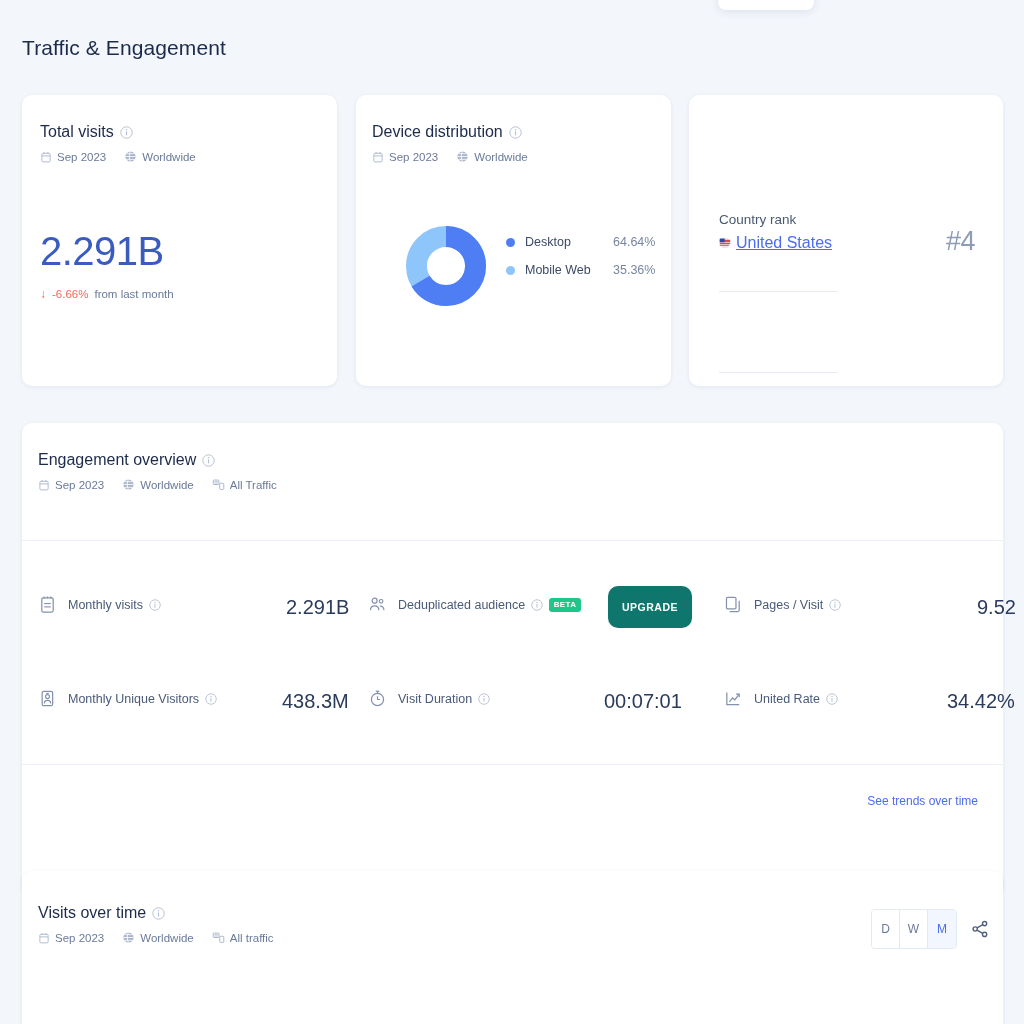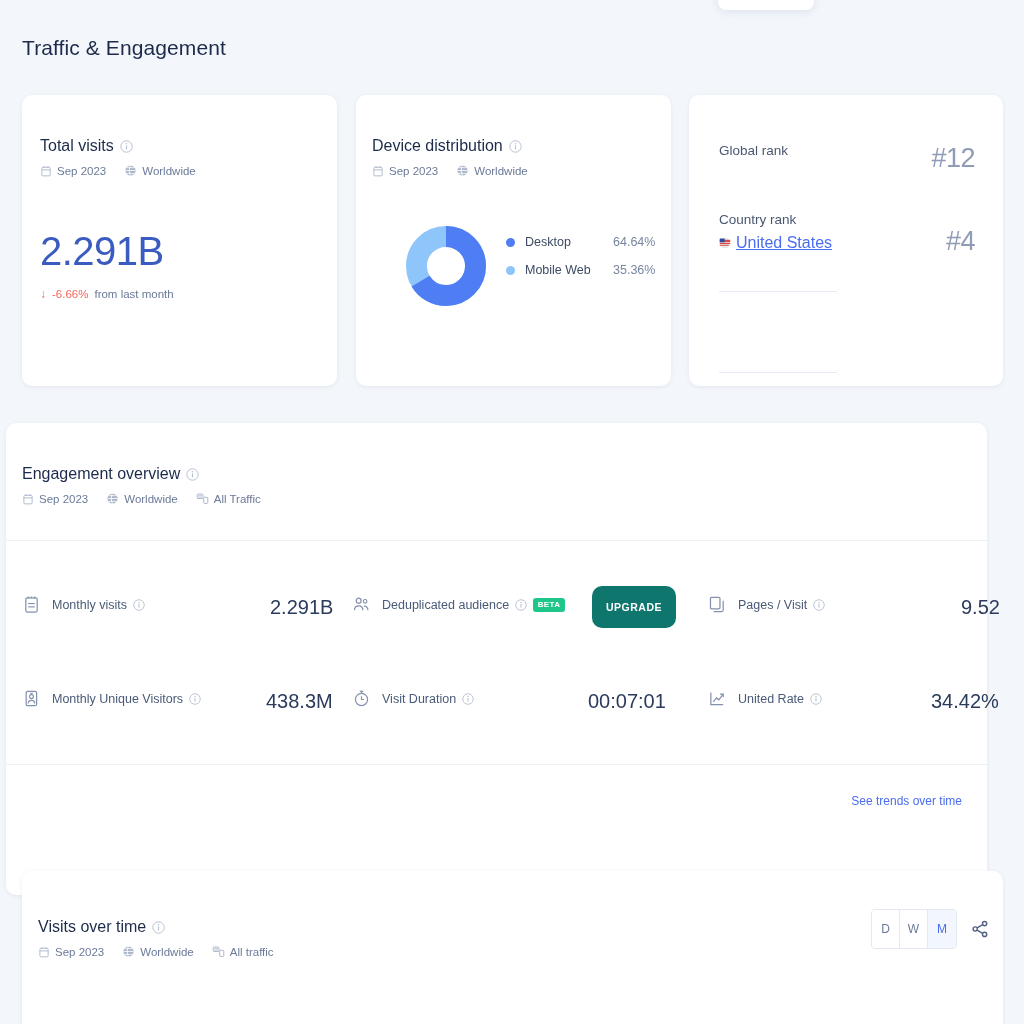--- a/index.html
+++ b/index.html
@@ -25,26 +25,26 @@
   }
 
   .card {
     position: absolute; background: #fff;
     border-radius: 10px;
     box-shadow: 0 1px 4px rgba(38,56,92,.08);
   }
   .card-tv  { left: 22px;  top: 95px; width: 315px; height: 291px; }
   .card-dd  { left: 356px; top: 95px; width: 315px; height: 291px; }
   .card-rk  { left: 689px; top: 95px; width: 314px; height: 291px; }
-  .card-eng { left: 6px;  top: 423px; width: 981px; height: 472px; }
+  .card-eng { left: 22px;  top: 423px; width: 981px; height: 472px; }
   .card-vot { left: 22px;  top: 871px; width: 981px; height: 175px; }
 
   .c-title {
     font-size: 16px; color: #1c2b4b; font-weight: 400;
-    display: flex; align-items: center; gap: 6px; margin-top: 14px;
+    display: flex; align-items: center; gap: 6px;
   }
   .meta {
     display: flex; align-items: center; gap: 6px;
     font-size: 11.5px; color: #6b7a99; margin-top: 9px;
   }
   .meta .sep { width: 6px; }
   .meta-item { display: flex; align-items: center; gap: 5px; }
 
   svg { display: block; }
   .ico { flex: 0 0 auto; }
@@ -217,28 +217,20 @@
         <div class="legend-row">
           <span class="dot" style="background:#8ec5fb"></span>
           <span class="legend-name">Mobile Web</span>
           <span class="legend-val">35.36%</span>
         </div>
       </div>
     </div>
   </div>
 
   <div class="card card-rk">
-    <div style="position:absolute;left:30px;right:28px;top:48px;">
-      <div class="rank-row">
-        <div>
-          <div class="rank-label">Global rank</div>
-        </div>
-        <div class="rank-num">#12</div>
-      </div>
-    </div>
     <div class="rank-div" style="position:absolute;left:30px;width:118px;top:196px;"></div>
     <div style="position:absolute;left:30px;right:28px;top:117px;">
       <div class="rank-row">
         <div>
           <div class="rank-label">Country rank</div>
           <div class="rank-sub">
             <span class="ico">
               <svg width="12" height="12" viewBox="0 0 16 16">
                   <circle cx="8" cy="8" r="7" fill="#e8e8e8"></circle>
                   <path d="M1 6h14M1 8.5h14M1 11h12" stroke="#d94b4b" stroke-width="1.6"></path>

